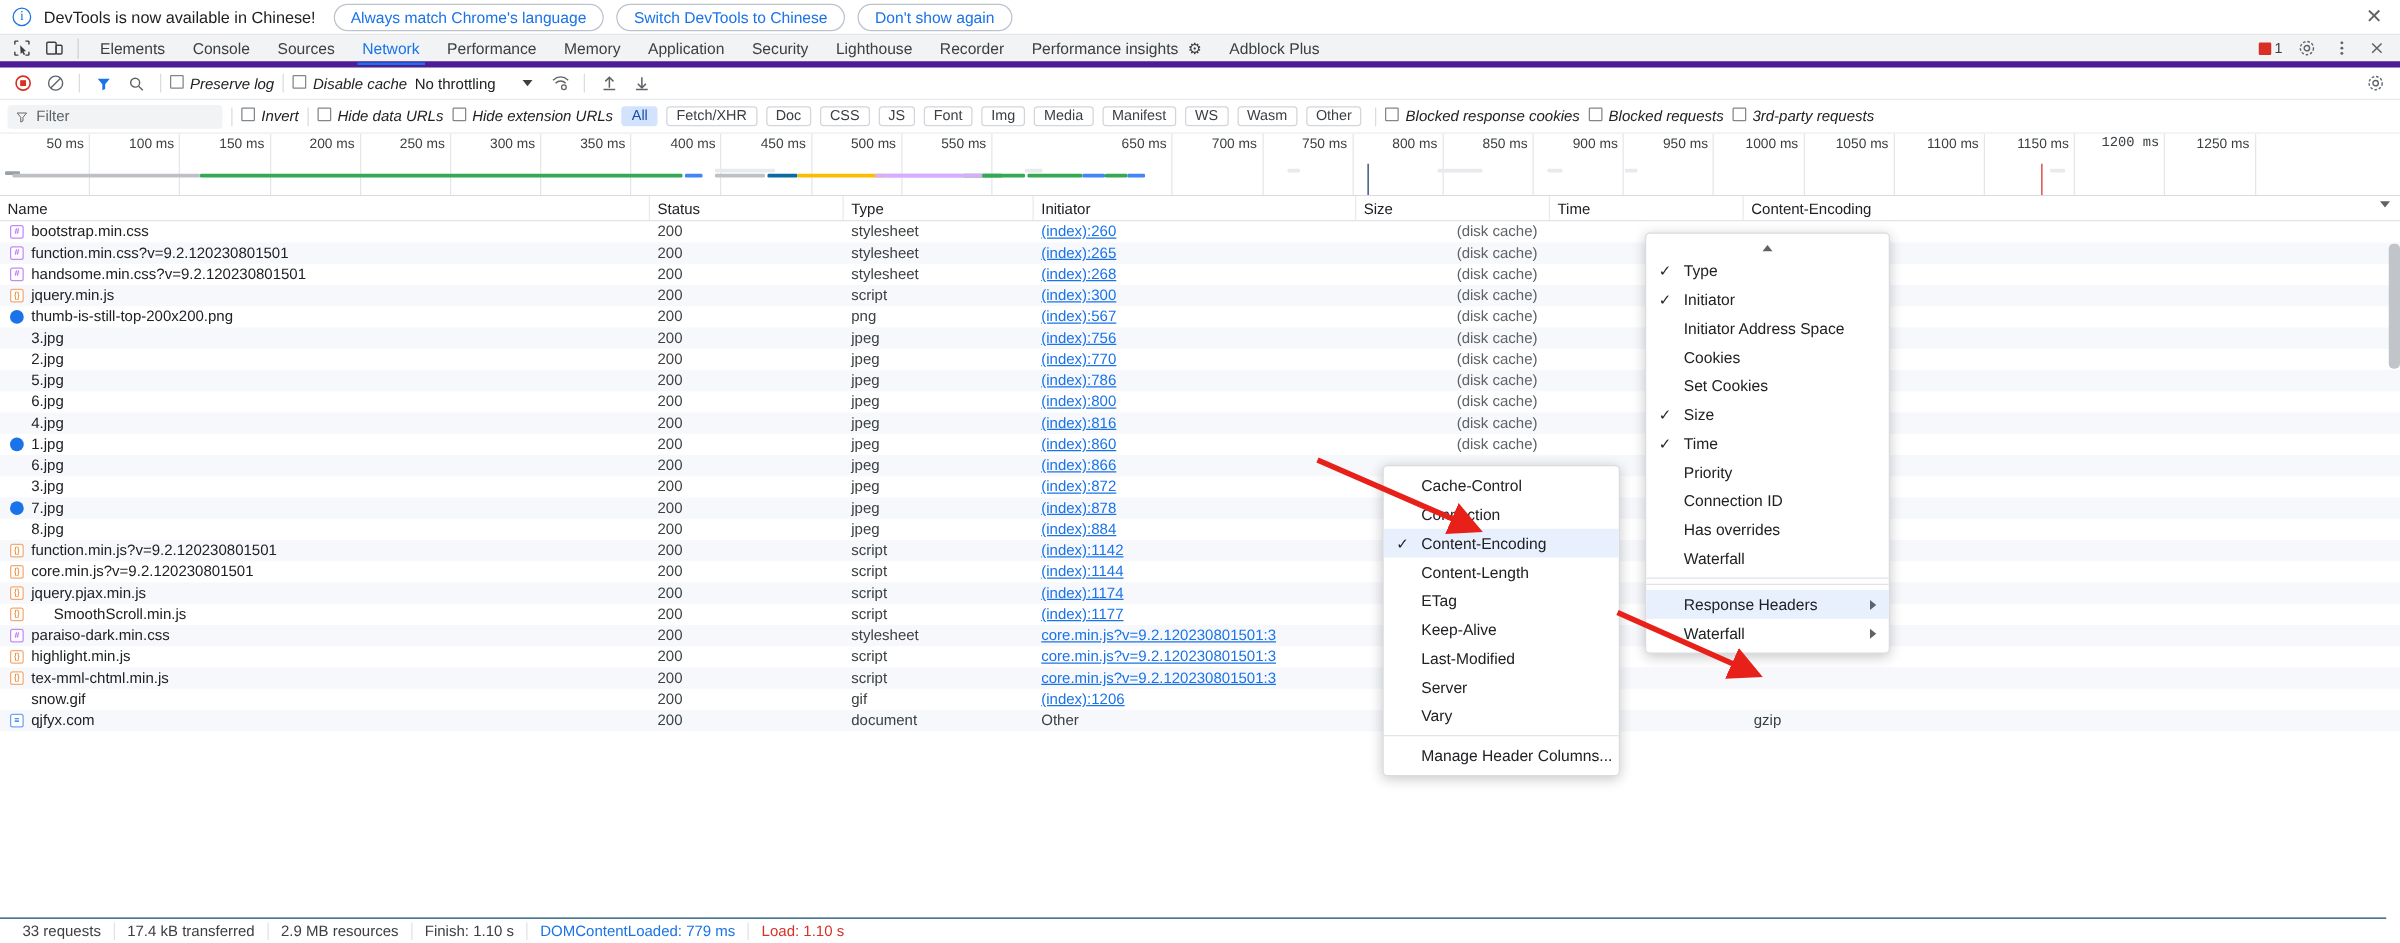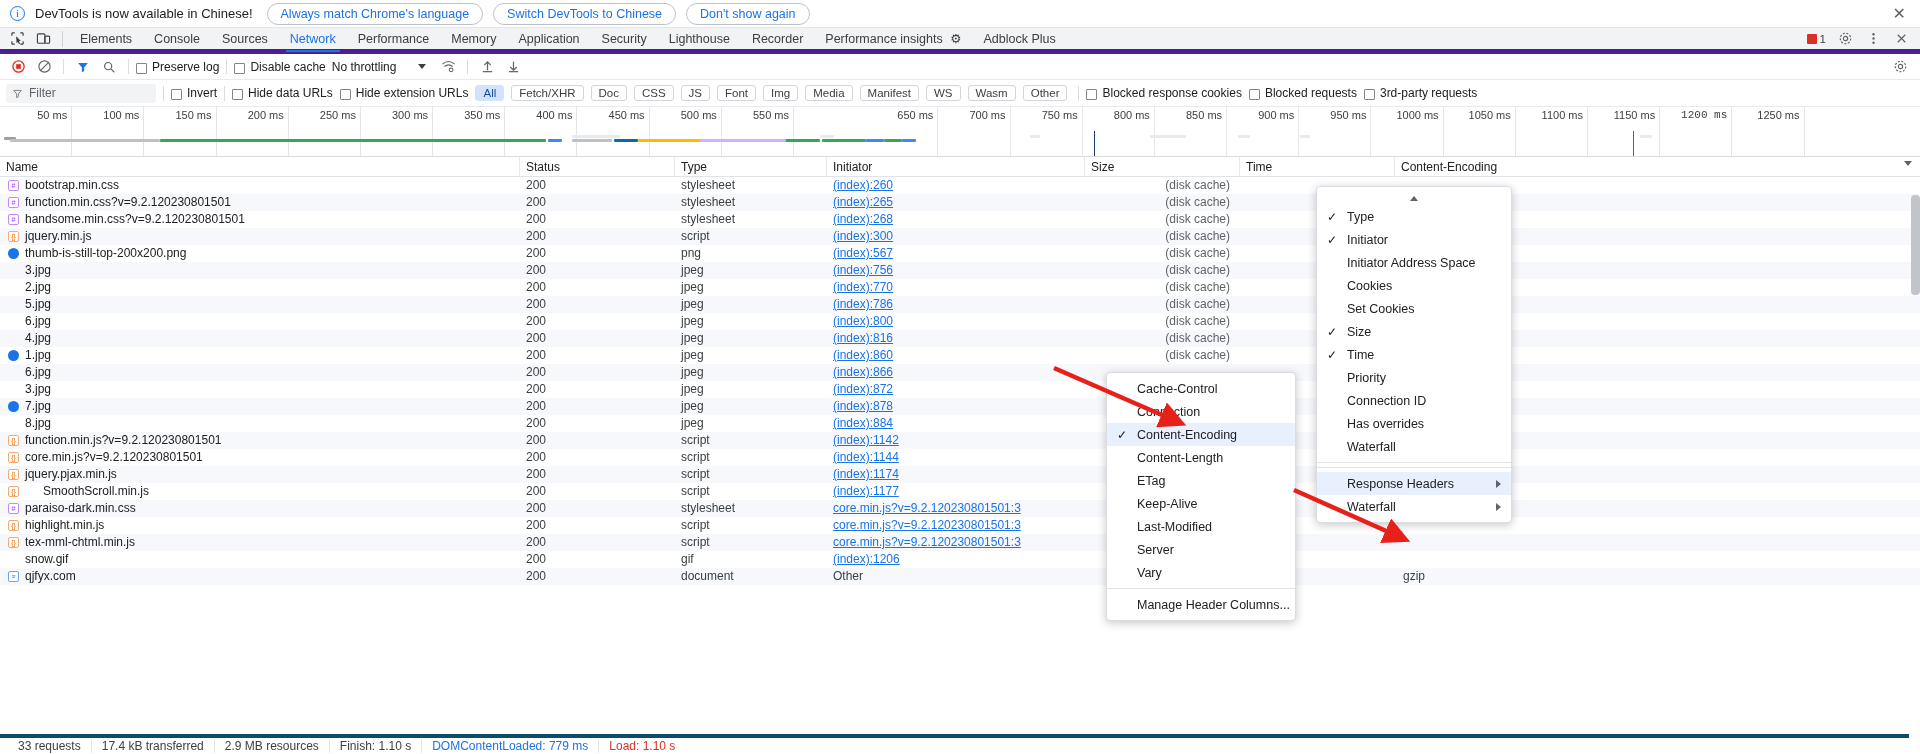--- a/index.html
+++ b/index.html
@@ -82,40 +82,40 @@
     display: flex; align-items: center;
     height: 26px; padding: 0 6px;
     background: #fff; border-bottom: 1px solid #e8eaed;
     gap: 2px; font-size: 12px;
   }
   .nt-btn {
     width: 24px; height: 22px; display: flex;
     align-items: center; justify-content: center; cursor: pointer;
   }
   .nt-sep { width: 1px; height: 15px; background: #dadce0; margin: 0 5px; }
-  .chk { display: flex; align-items: flex-end; gap: 5px; cursor: pointer; white-space: nowrap; }
+  .chk { display: flex; align-items: flex-start; gap: 5px; cursor: pointer; white-space: nowrap; font-style: italic; }
   .chk .box {
     width: 11px; height: 11px; border: 1px solid #80868b;
     border-radius: 1px; background: #fff; flex: 0 0 auto;
   }
   .throttle { display: flex; align-items: center; gap: 4px; cursor: pointer; margin-left: 4px; }
   .caret { width: 0; height: 0; border-left: 4px solid transparent;
            border-right: 4px solid transparent; border-top: 5px solid #3c4043; }
   .nt-right { margin-left: auto; display: flex; align-items: center; padding-right: 2px;}
 
   
   .filterbar {
     display: flex; align-items: center;
     height: 27px; padding: 0 6px;
     background: #fff; border-bottom: 1px solid #e8eaed;
     gap: 7px; font-size: 12px;
   }
   .filter-input {
     display: flex; align-items: center; gap: 6px;
-    width: 150px; height: 19px;
+    width: 172px; height: 19px;
     background: #f1f3f4; border-radius: 3px;
     padding: 0 6px; color: #5f6368; flex: 0 0 auto;
   }
   .filter-input span { font-size: 12px; }
   .fsep { width: 1px; height: 15px; background: #dadce0; }
   .typebtn {
     border: 1px solid #d2d5d9; border-radius: 3px;
     padding: 1px 7px; font-size: 11.5px; color: #3c4043;
     background: #fff; cursor: pointer; white-space: nowrap;
   }
@@ -204,21 +204,21 @@
     border-left: 4px solid transparent; border-right: 4px solid transparent;
     border-bottom: 5px solid #5f6368; }
 
   
   .arrow { position: absolute; z-index: 40; pointer-events: none; }
 
   
   .statusbar {
     position: absolute; left: 0; right: 11px; bottom: 0;
     height: 20px; display: flex; align-items: center;
-    border-top: 4px solid #0c4a6e; background: #fff;
+    border-top: 1px solid #0c4a6e; background: #fff;
     font-size: 12px; color: #3c4043; padding-left: 8px; gap: 0;
     z-index: 20;
   }
   .sb { padding: 0 10px; white-space: nowrap; }
   .sb + .sb { border-left: 1px solid #e0e3e7; }
   .sb.dcl { color: #1a73e8; }
   .sb.load { color: #d93025; }
 
   .scrollbar-v {
     position: absolute; right: 0; top: 195px; width: 9px; height: 100px;

